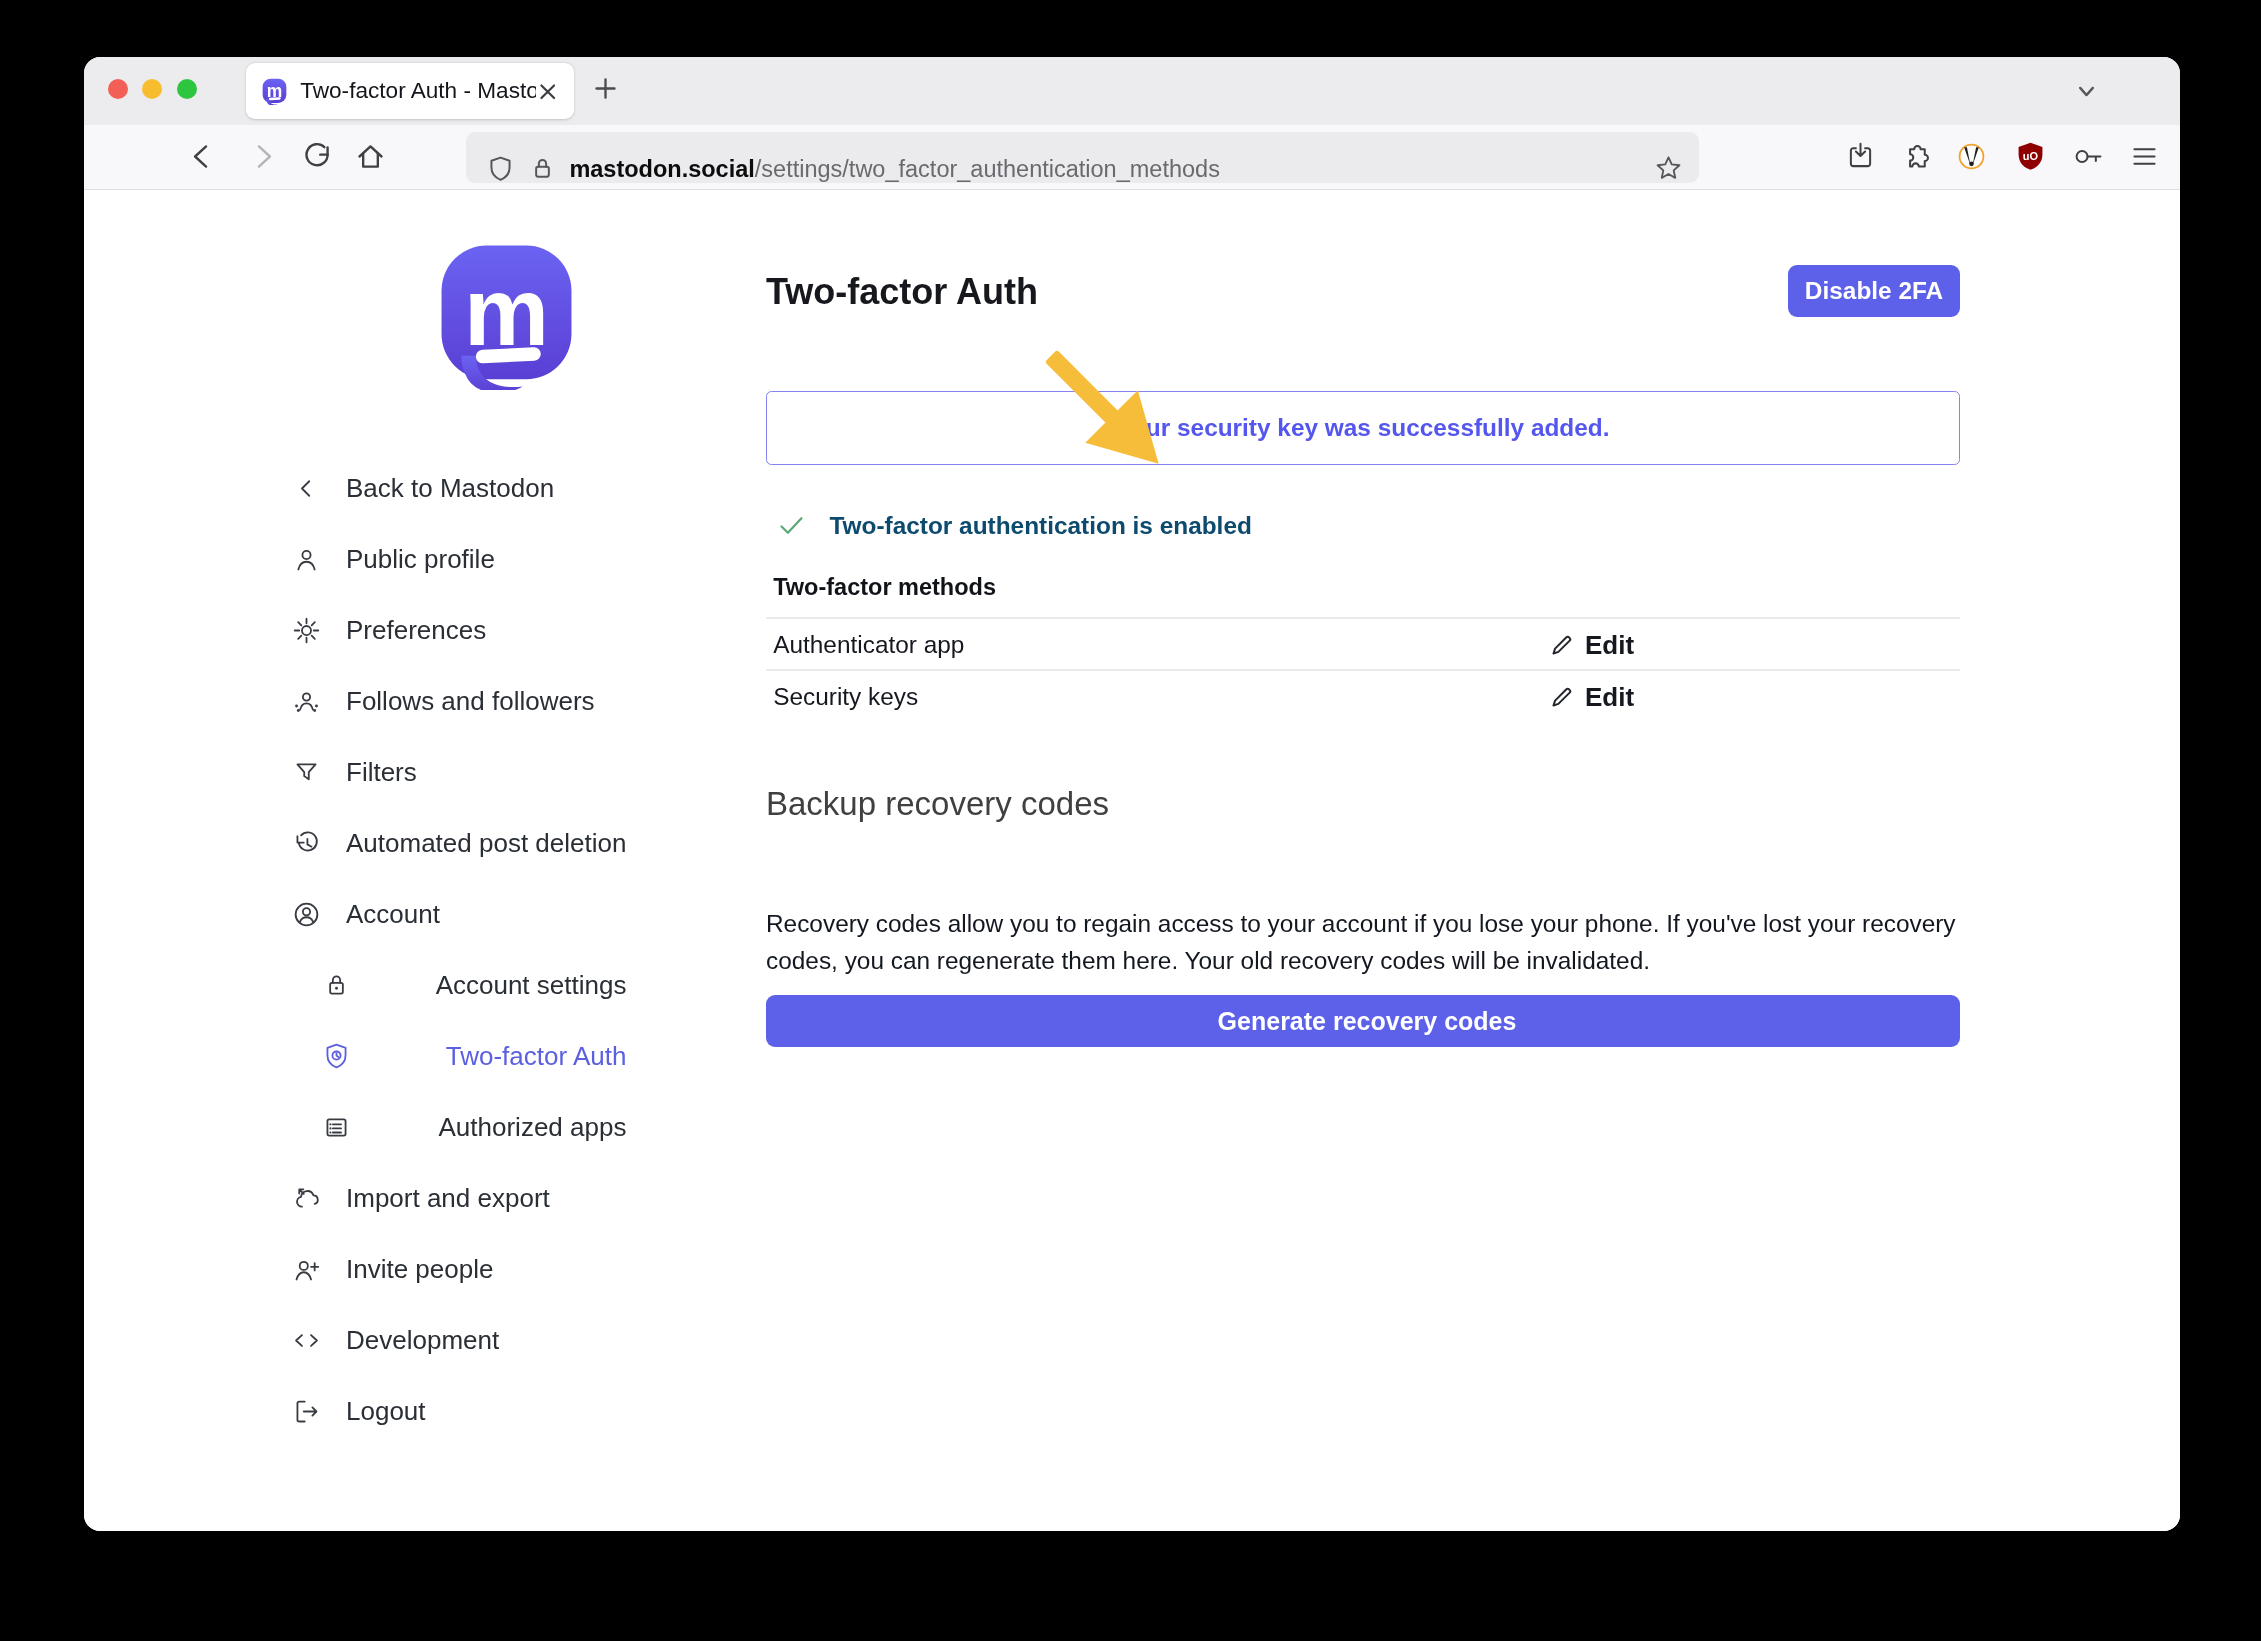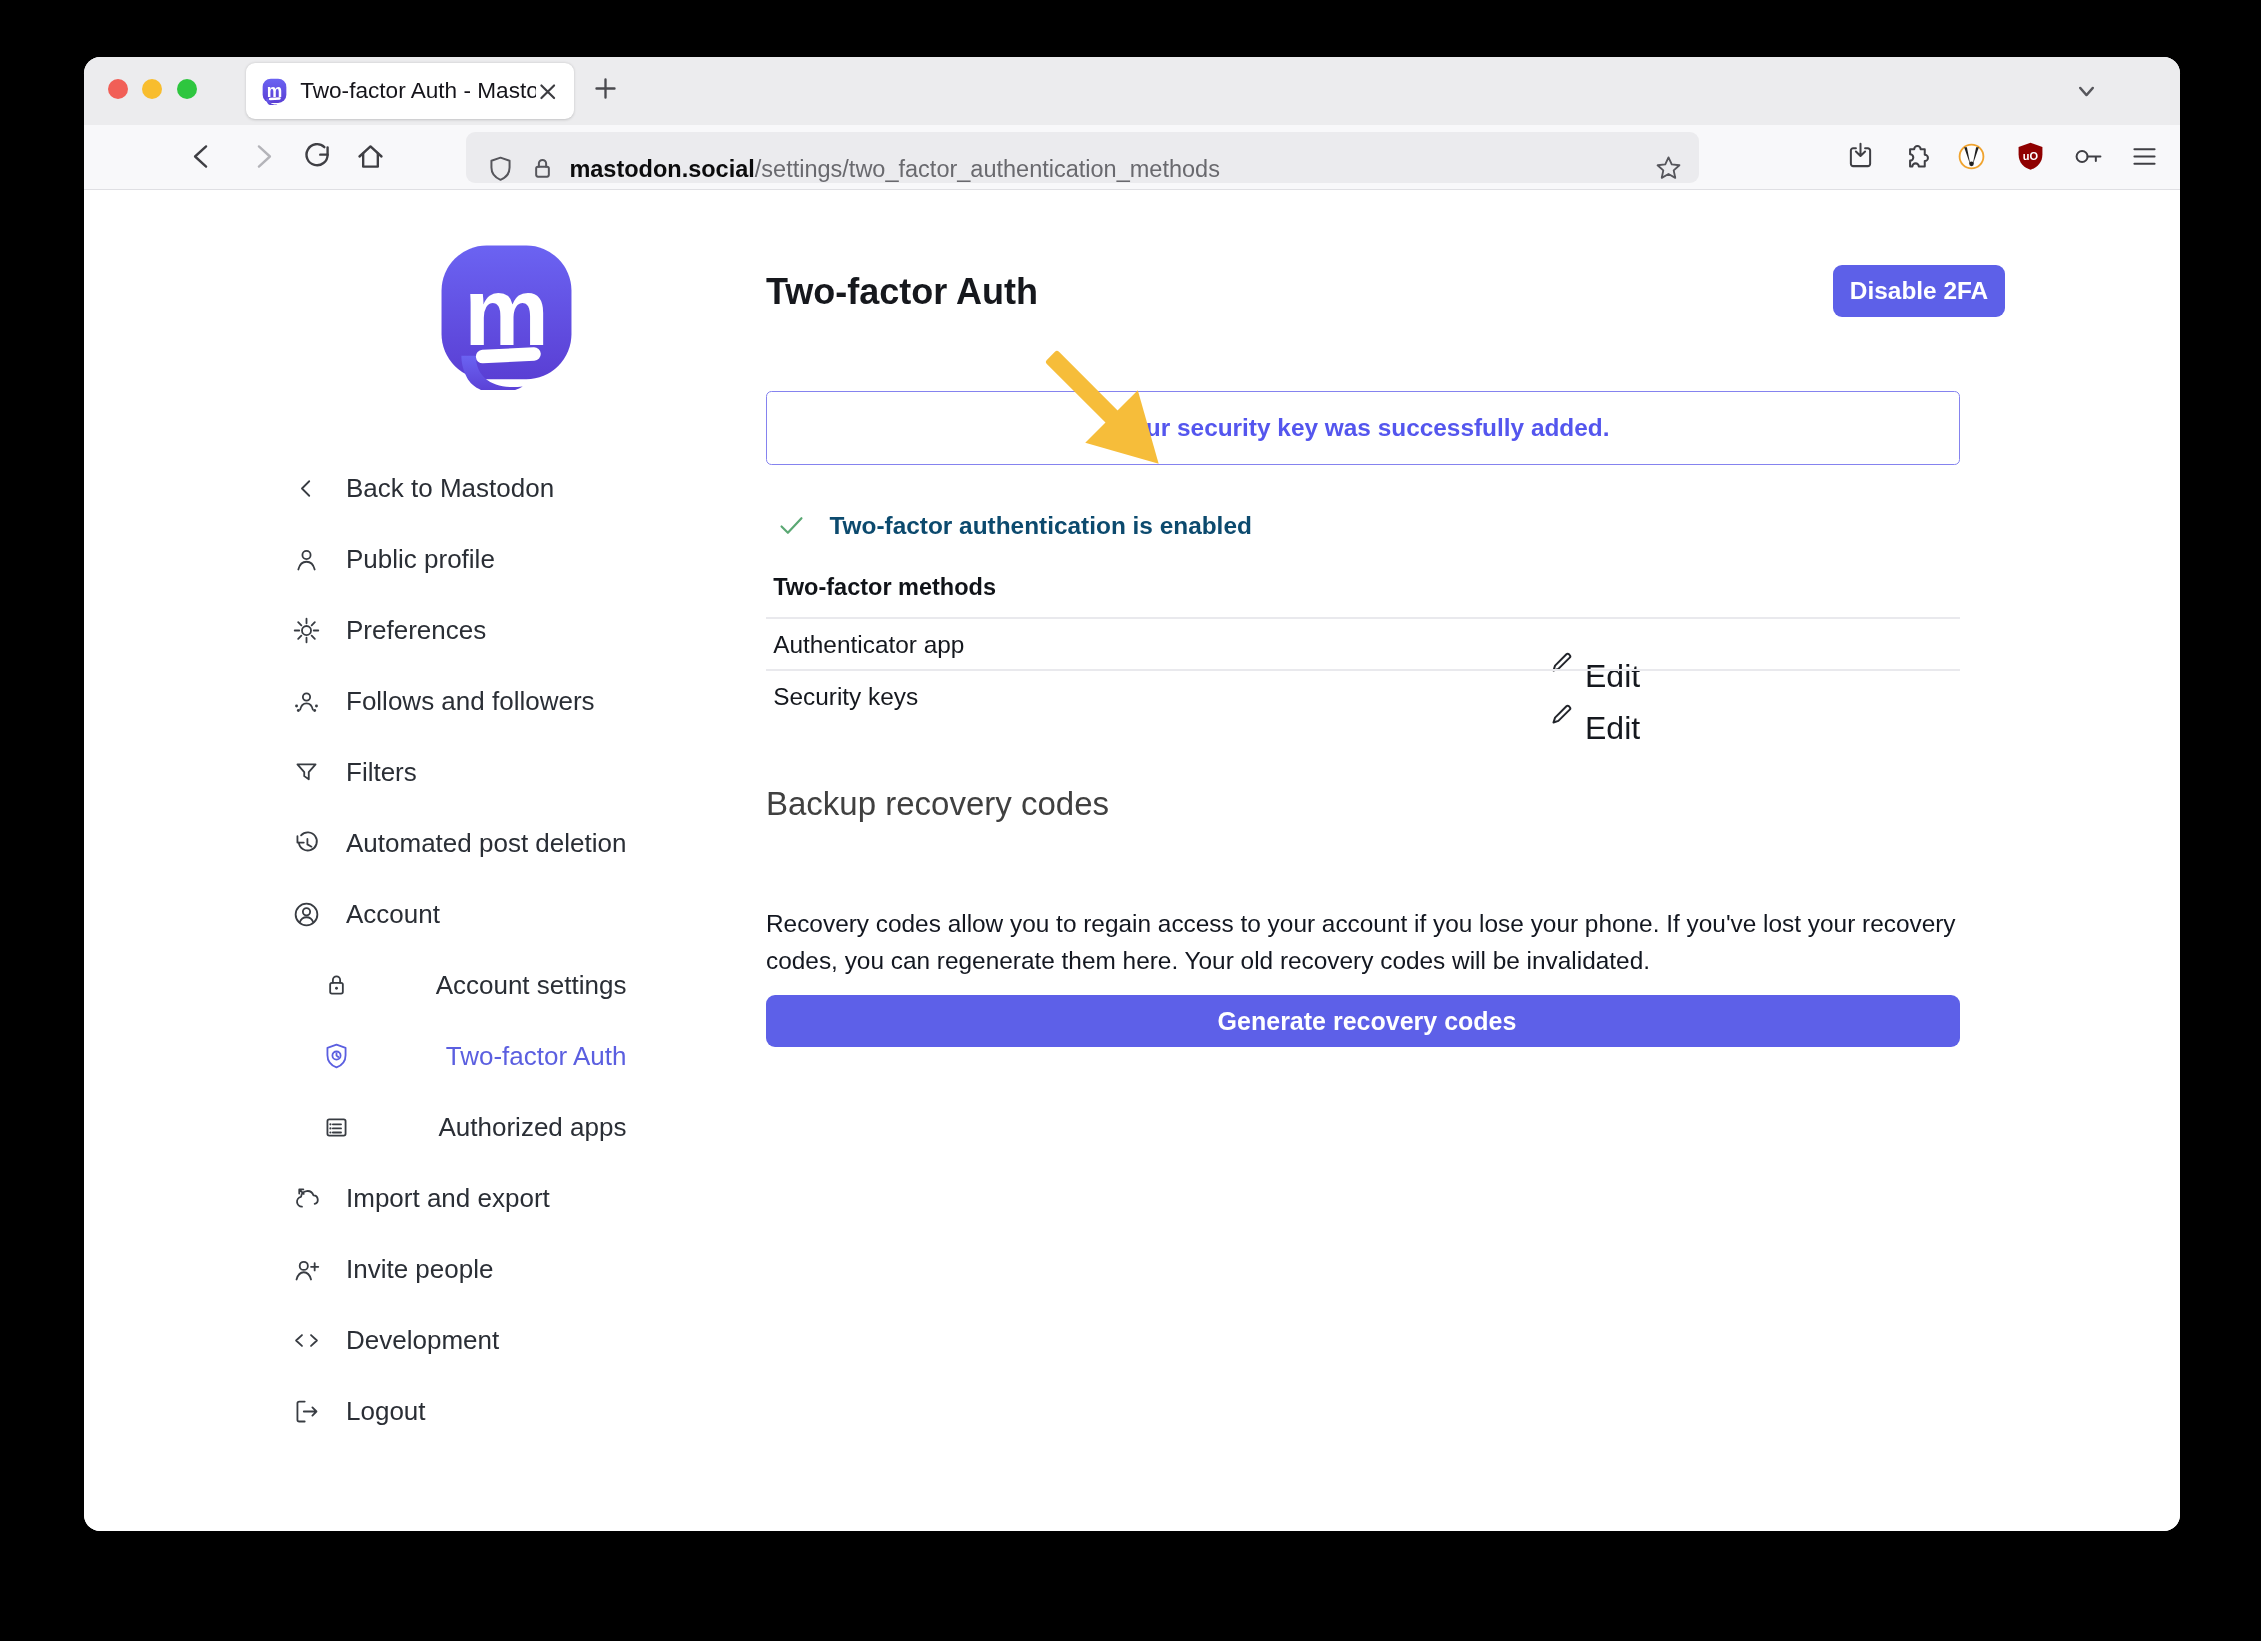--- a/index.html
+++ b/index.html
@@ -60,40 +60,40 @@
   .nav-item.active { color:#5b5fe0; }
   .nav-ic { width:29px; height:29px; margin-right:25px; fill:none; stroke:#383c42;
             stroke-width:2; stroke-linecap:round; stroke-linejoin:round; flex:0 0 auto; }
   .nav-item.active .nav-ic { stroke:#5b5fe0; }
 
   .main { position:absolute; left:682px; top:0; width:1194px; }
 
   .h1 { position:absolute; left:0; top:81px; font-size:36px; font-weight:bold; color:#16181d; }
   .btn { background:#5d60e8; color:#fff; border:none; border-radius:9px;
          font-family:"Liberation Sans", sans-serif; font-weight:bold; cursor:pointer; }
-  .disable-btn { position:absolute; left:1022px; top:75px; width:172px; height:52px; font-size:24.4px;margin-left:45px; }
+  .disable-btn { position:absolute; left:1022px; top:75px; width:172px; height:52px; font-size:24.4px; }
 
   .notice { position:absolute; left:0; top:201px; width:1194px; height:74px;
             border:1.8px solid #8583ef; border-radius:5.4px; background:#fff;
             display:flex; align-items:center; justify-content:center;
             font-size:24.4px; font-weight:bold; color:#5456ee; }
   .arrow-svg { position:absolute; left:253px; top:134px; width:181px; height:181px; pointer-events:none; }
 
   .status { position:absolute; left:11px; top:321px; display:flex; align-items:center; }
   .status .check { width:29px; height:29px; stroke:#5aa873; stroke-width:2.4; fill:none;
                    stroke-linecap:round; stroke-linejoin:round; }
   .status .status-text { margin-left:23.5px; font-size:24.4px; font-weight:bold; color:#0c4a6e; }
 
   .methods-header { position:absolute; left:7.2px; top:384px; font-size:23.5px; font-weight:bold; color:#101318; }
   .divider { position:absolute; left:0; width:1194px; height:1.8px; background:#e9e9ed; }
   .mrow-label { position:absolute; left:7.2px; font-size:24.4px; color:#15181e; }
   .mrow-edit { position:absolute; left:783px; display:flex; align-items:center; cursor:pointer; }
   .mrow-edit .pencil { width:25px; height:25px; fill:none; stroke:#22252b; stroke-width:2.2;
                        stroke-linecap:round; stroke-linejoin:round; }
-  .mrow-edit .edit-label { margin-left:11px; font-size:32px; font-weight:normal; color:#15181e;margin-top:28px; }
+  .mrow-edit .edit-label { margin-left:11px; font-size:26px; font-weight:bold; color:#15181e; }
 
   .h3 { position:absolute; left:0; top:595px; font-size:33px; font-weight:500; color:#404040; }
   .para { position:absolute; left:0; top:715px; width:1203px; font-size:24.4px;
           line-height:37px; color:#131720; }
   .generate-btn { position:absolute; left:0; top:805px; width:1194px; height:52px; font-size:25px;padding-left:8px; }
 </style>
 </head>
 <body>
 
 <svg width="0" height="0" style="position:absolute">

